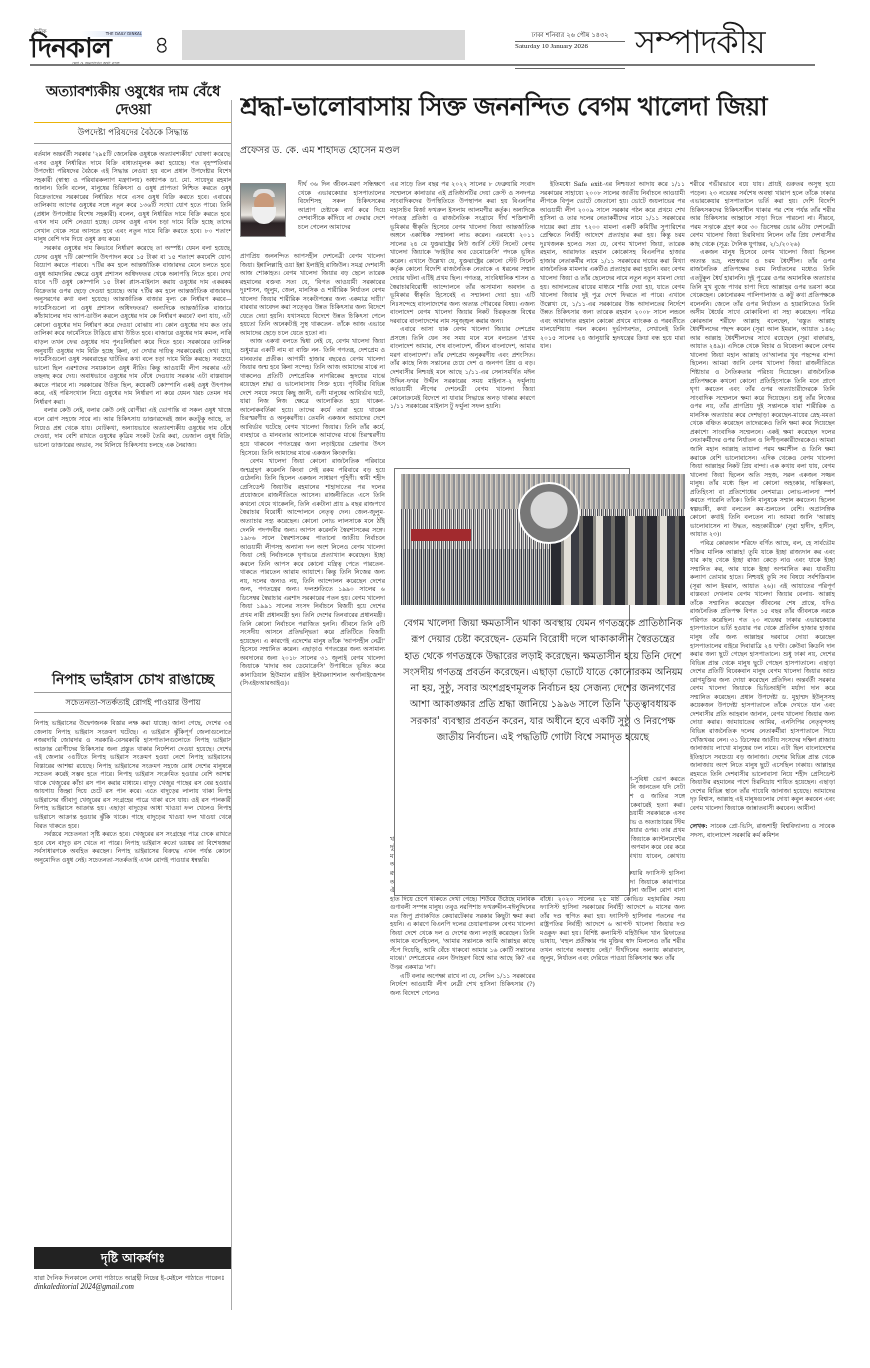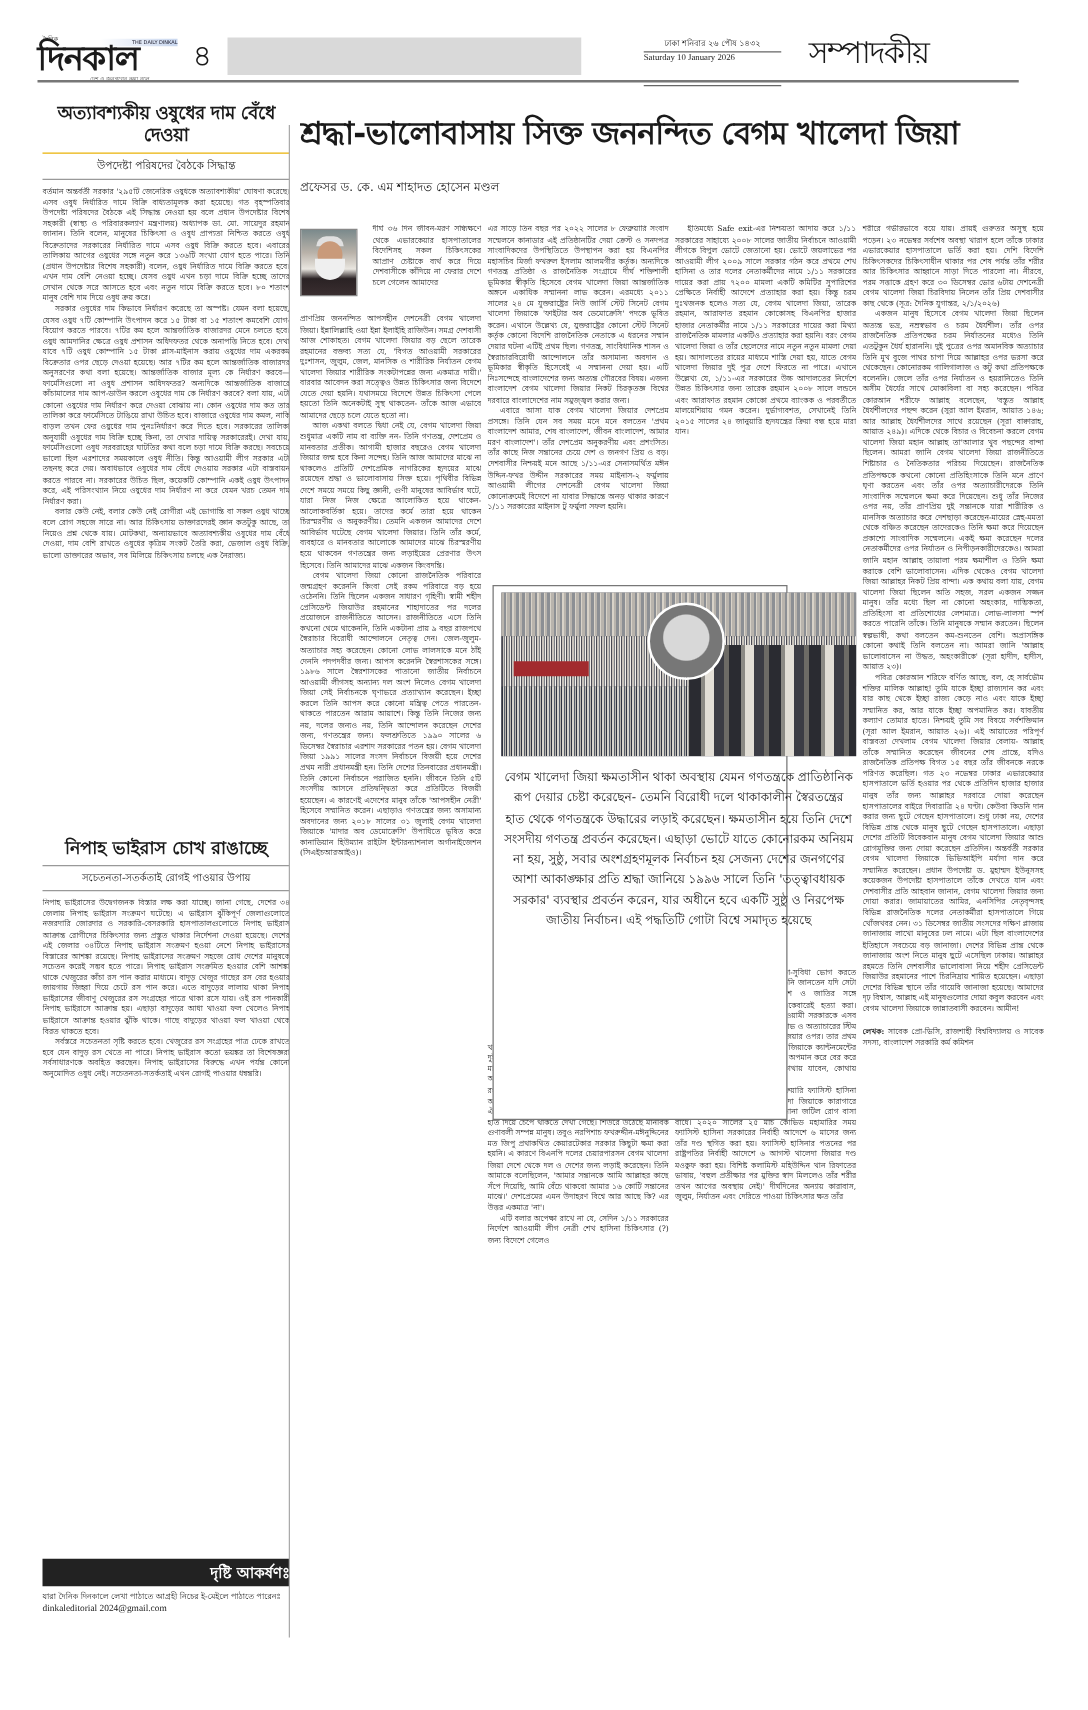--- a/index.html
+++ b/index.html
@@ -10,38 +10,38 @@
   .masthead { position: absolute; left: 30px; top: 28px; width: 785px; height: 38px; }
   .logo { position: absolute; left: 0; top: 0; width: 115px; height: 38px; }
   .logo-small { position: absolute; left: 4px; top: 0; font-size: 5px; color: #333; }
   .logo-tag-en { position: absolute; left: 50px; top: 3px; width: 62px; height: 6px; background: linear-gradient(90deg,#fff, #c8d6ee); font-size: 4px; text-align: right; color: #223; line-height: 6px; font-family: "DejaVu Sans", sans-serif; }
   .logo-main { position: absolute; left: 0; top: 6px; font-size: 27px; font-weight: bold; letter-spacing: -1px; line-height: 28px; font-family: "DejaVu Serif", serif; }
   .logo-sub { position: absolute; left: 42px; top: 33px; font-size: 4.5px; color: #444; }
   .page-no { position: absolute; left: 124px; top: 2px; font-size: 24px; font-family: "DejaVu Sans", sans-serif; line-height: 30px; }
   .grey-band { position: absolute; left: 152px; top: 2px; width: 283px; height: 30px; background: #d9d9d9; }
   .date-bn { position: absolute; left: 0; top: 0; width: 110px; text-align: center; font-size: 6.5px; border-bottom: 1px solid #666; padding-bottom: 0; }
   .date-en { position: absolute; left: 0; top: 12px; width: 110px; text-align: left; font-size: 7px; font-family: "Liberation Serif", serif; border-bottom: 1px solid #666; padding-bottom: 18px; }
-  .section-title { position: absolute; left: 270px; top: -6px; font-size: 24px; line-height: 40px; font-family: "DejaVu Sans", sans-serif; letter-spacing: -1px; margin-left: 12px; }
+  .section-title { position: absolute; left: 270px; top: -6px; font-size: 32px; line-height: 40px; font-family: "DejaVu Sans", sans-serif; letter-spacing: -1px; }
   .masthead-rule { position: absolute; left: 0; top: 36px; width: 785px; height: 2px; background: #777; }
 
   
   .leftcol { position: absolute; left: 34px; top: 68px; width: 198px; }
   .vrule { position: absolute; left: 231px; top: 100px; width: 1px; height: 1210px; background: #aaa; }
   .h-medicine { margin-top: 14px; font-size: 14.5px; font-weight: bold; text-align: center; line-height: 18px; letter-spacing: -0.3px; font-family: "DejaVu Sans", sans-serif; }
   .sub-medicine { font-size: 8.5px; text-align: center; margin-top: 4px; padding: 3px 0; border-top: 1px solid #eab308; border-bottom: 1px solid #999; }
   .body-text { font-size: 6.1px; line-height: 8.55px; text-align: justify; color: #222; }
   .body-text p { text-indent: 10px; }
   .body-text p.noindent { text-indent: 0; }
   .lc-text1 { margin-top: 6px; height: 510px; overflow: hidden; }
   .h-nipah { margin-top: 10px; font-size: 14px; font-weight: bold; text-align: center; line-height: 18px; font-family: "DejaVu Sans", sans-serif; }
   .sub-nipah { font-size: 8px; text-align: center; margin-top: 4px; padding: 3px 0; border-top: 1px solid #999; border-bottom: 1px solid #999; }
   .lc-text2 { margin-top: 6px; height: 520px; overflow: hidden; }
-  .attention-box { margin-top: 8px; height: 22px; background: #222; color: #fff; text-align: right; font-size: 12px; line-height: 22px; font-weight: bold; font-family: "DejaVu Sans", sans-serif; }
+  .attention-box { margin-top: 8px; height: 22px; background: #222; color: #fff; text-align: center; font-size: 12px; line-height: 22px; font-weight: bold; font-family: "DejaVu Sans", sans-serif; }
   .attention-text { margin-top: 4px; font-size: 6.3px; line-height: 9px; }
-  .attention-email { font-family: "Liberation Serif", serif; font-size: 7.5px; }
+  .attention-email { font-family: "Liberation Serif", serif; font-size: 7.5px; font-style: italic; }
 
   
   .main { position: absolute; left: 236px; top: 68px; width: 598px; }
   .headline { position: absolute; left: 4px; top: 22px; width: 594px; font-size: 25px; font-weight: bold; line-height: 34px; letter-spacing: -0.6px; font-family: "DejaVu Sans", sans-serif; white-space: nowrap; overflow: hidden; }
   .byline { position: absolute; left: 4px; top: 75px; font-size: 9.5px; font-family: "DejaVu Sans", sans-serif; }
   .author-photo { position: absolute; left: 10px; top: 115px; width: 46px; height: 54px; background: linear-gradient(180deg,#7b8a8c 0%,#b9b2a9 35%,#e9e6e0 60%,#2a2224 75%,#3a2e30 100%); border: 1px solid #888; }
   .author-photo .face { position:absolute; left:13px; top:9px; width:20px; height:22px; border-radius:50%; background:#c99a7a; }
   .author-photo .beard { position:absolute; left:11px; top:23px; width:24px; height:17px; border-radius:0 0 12px 12px; background:#efefef; }
   .author-photo .hair { position:absolute; left:12px; top:5px; width:22px; height:8px; border-radius:10px 10px 0 0; background:#e0e0e0; }
 

